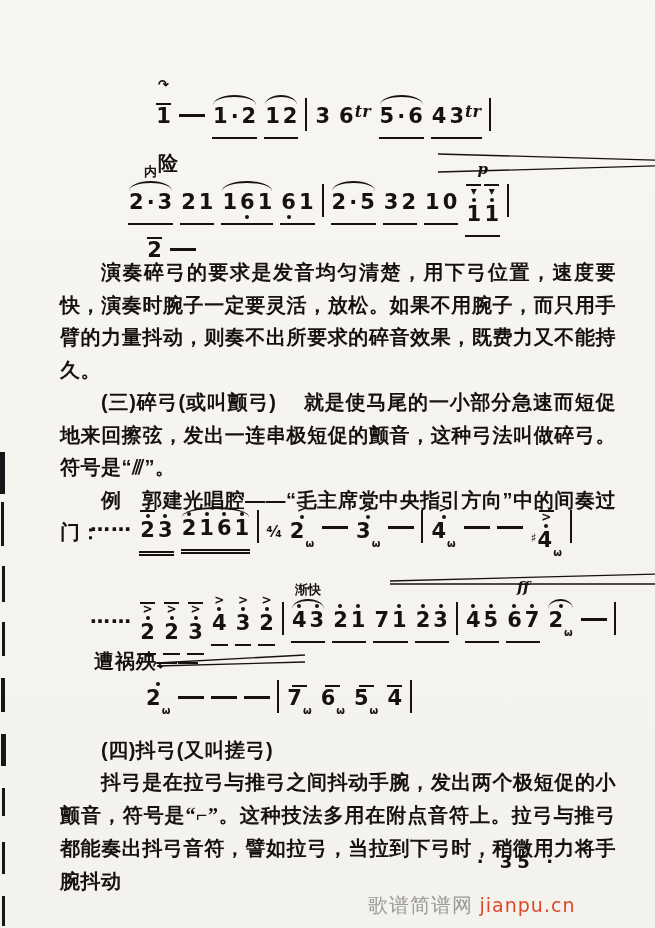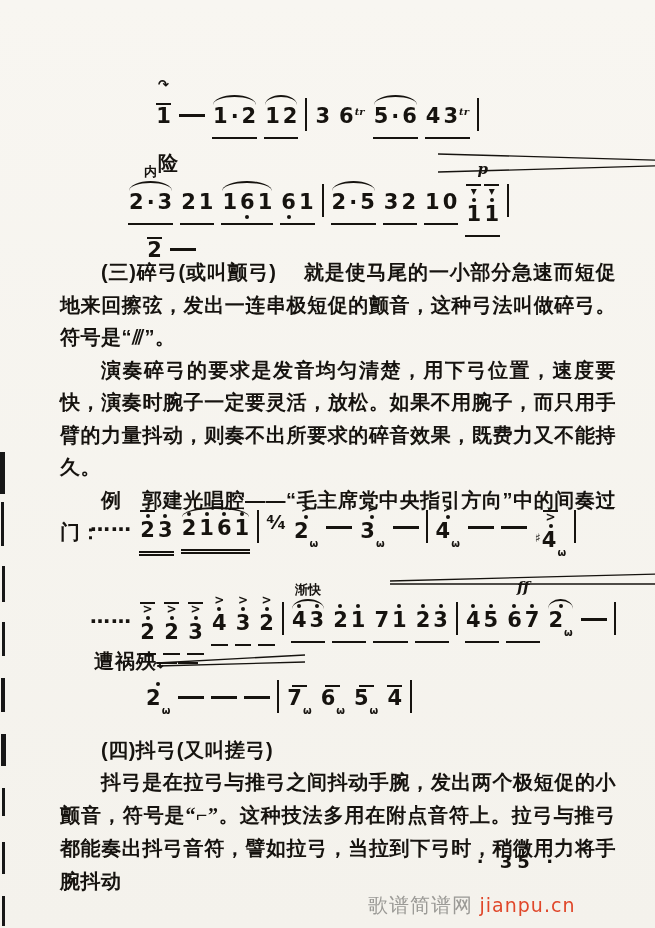--- a/index.html
+++ b/index.html
@@ -28,32 +28,32 @@
   .grow{position:relative;display:inline-flex;column-gap:3px;padding:0 1px;}
   .ul1,.ul2{border-bottom:2px solid #16130f;padding-bottom:1px;}
   .ul2::after{content:"";position:absolute;left:0;right:0;bottom:-5px;height:2px;background:#16130f;}
   .note{display:inline-flex;flex-direction:column;align-items:center;}
   .nt{height:19px;display:flex;flex-direction:column;justify-content:flex-end;align-items:center;row-gap:1px;}
   .ovbar{width:15px;height:2px;background:#16130f;}
   .acc{font-size:12px;font-weight:700;line-height:9px;font-family:"DejaVu Sans",sans-serif;}
   .dotn{width:4px;height:4px;border-radius:50%;background:#16130f;margin:1px 0;}
   .ng{font-family:"DejaVu Sans",sans-serif;font-weight:700;font-size:21px;line-height:23px;display:inline-flex;align-items:flex-start;}
   .sharp{font-size:12px;margin:-2px 1px 0 0;}
-  .tr{font-size:10px;font-style:italic;font-family:"DejaVu Serif",serif;margin:-5px 0 0 1px;}
+  .tr{font-size:16px;font-style:italic;font-family:"DejaVu Serif",serif;margin:-5px 0 0 1px;}
   .trem{font-size:10px;margin:12px 0 0 1px;}
   .nb{height:8px;display:flex;align-items:flex-start;}
   .slur{position:absolute;left:1px;right:1px;top:9px;height:8px;
     border-top:2px solid #16130f;border-radius:50% 50% 0 0/100% 100% 0 0;}
   .gtop{position:absolute;top:-9px;left:50%;transform:translateX(-50%);
     font-size:13px;font-weight:700;white-space:nowrap;}
   .gtop.dyn{font-style:italic;font-family:"DejaVu Serif",serif;font-size:15px;top:-12px;}
   .bar{width:2px;height:33px;background:#16130f;margin-top:12px;}
   .mdash{width:26px;height:3px;background:#16130f;margin-top:28px;}
   .mtext{font-weight:700;font-size:20px;margin-top:14px;font-family:"DejaVu Sans",sans-serif;letter-spacing:1px;}
-  .mtext.ts{font-size:19px;margin-top:13px;letter-spacing:0;}
+  .mtext.ts{font-size:15px;margin-top:25px;letter-spacing:0;}
   .hp{position:absolute;}
   .hp line{stroke:#16130f;stroke-width:1.3;}
   
   .edge{position:absolute;background:#171717;}
 </style>
 </head>
 <body>
 
 <div class="page">
 
@@ -361,22 +361,22 @@
             <span class="ng">
               <span class="num">2</span>
             </span>
             <span class="nb"></span>
           </span>
         </span></span>
       <span class="mdash"></span>
     </div>
 
   <div class="paras">
+    <p>演奏碎弓的要求是发音均匀清楚，用下弓位置，速度要快，演奏时腕子一定要灵活，放松。如果不用腕子，而只用手臂的力量抖动，则奏不出所要求的碎音效果，既费力又不能持久。</p>
     <p>(三)碎弓(或叫颤弓)　 就是使马尾的一小部分急速而短促地来回擦弦，发出一连串极短促的颤音，这种弓法叫做碎弓。符号是“⫻”。</p>
-    <p>演奏碎弓的要求是发音均匀清楚，用下弓位置，速度要快，演奏时腕子一定要灵活，放松。如果不用腕子，而只用手臂的力量抖动，则奏不出所要求的碎音效果，既费力又不能持久。</p>
     <p>例　郭建光唱腔——“毛主席党中央指引方向”中的间奏过门：</p>
   </div>
 
   <div class="mline" style="left:90px;top:498px">
       <span class="mtext">……</span>
       <span class="grp"><span class="grow ul2">
           <span class="note">
             <span class="nt">
               <span class="ovbar"></span>
               <span class="dotn"></span>

